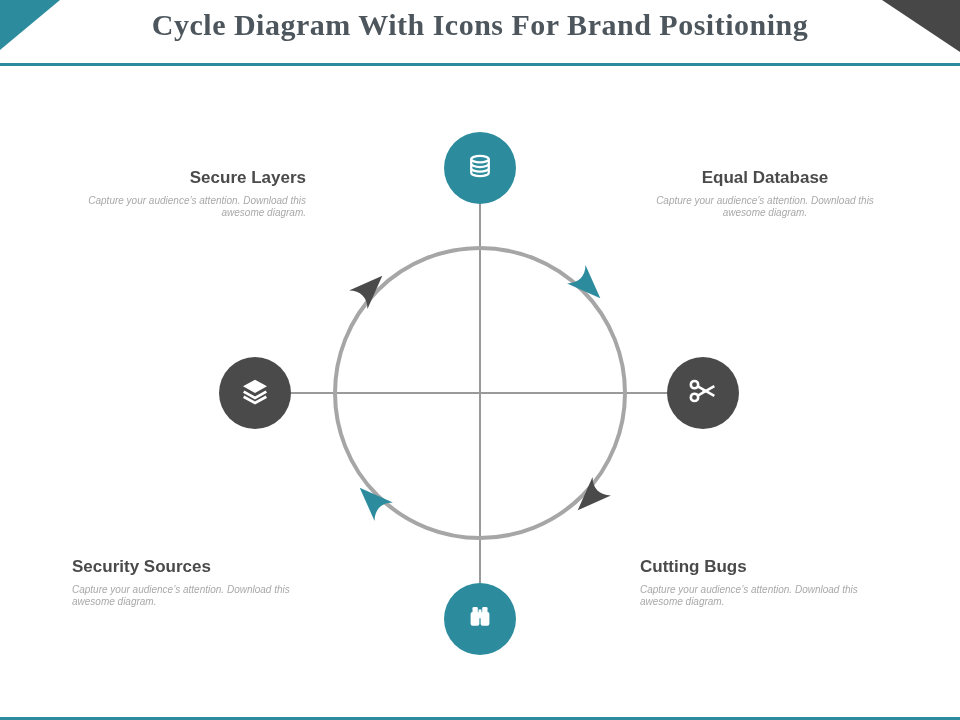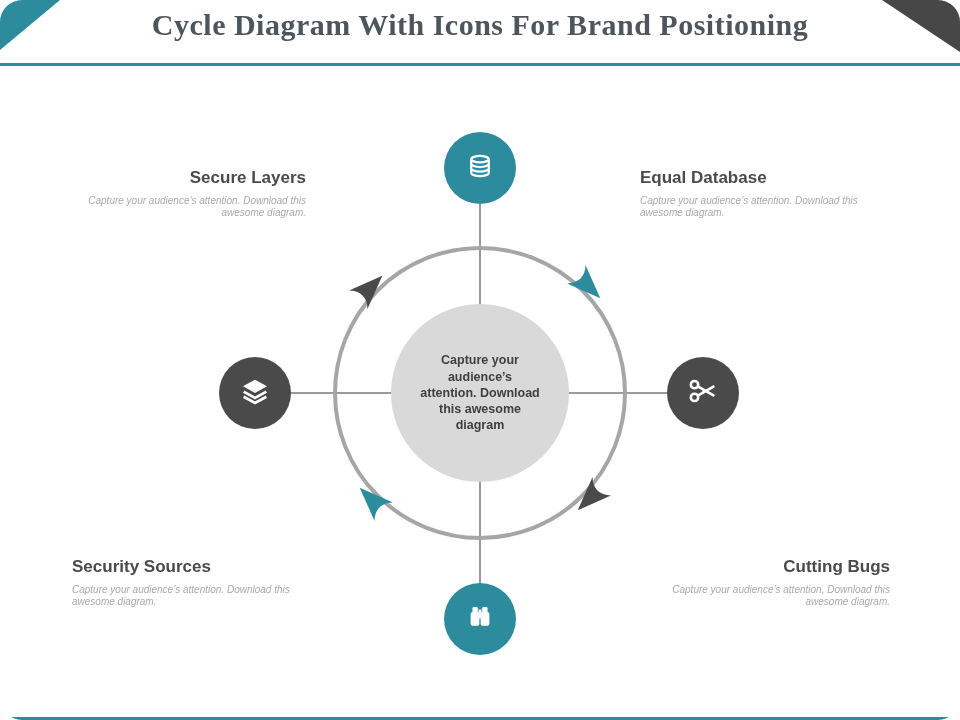--- a/index.html
+++ b/index.html
@@ -1,19 +1,18 @@
 <!DOCTYPE html>
 <html><head>
 <meta charset="utf-8">
 <style>
   html,body{margin:0;padding:0;background:#ffffff;}
   .slide{
     position:relative;width:960px;height:720px;background:#ffffff;overflow:hidden;
     font-family:"Liberation Sans", sans-serif;
-    border-radius:22px;
   }
   
   .tri-left{position:absolute;top:0;left:0;width:0;height:0;
     border-top:50px solid #2c8c9e;border-right:60px solid transparent;}
   .tri-right{position:absolute;top:0;right:0;width:0;height:0;
     border-top:52px solid #474747;border-left:78px solid transparent;}
   .title{
     position:absolute;top:8px;left:0;width:100%;text-align:center;margin:0;
     font-family:"Liberation Serif", serif;font-weight:bold;font-size:30px;
     color:#4d565c;letter-spacing:0.5px;
@@ -47,23 +46,23 @@
 
   
   .text-block{position:absolute;width:250px;}
   .text-block h2{
     margin:0 0 7px 0;font-size:17px;font-weight:bold;color:#4a4a4a;
   }
   .text-block p{
     margin:0;font-size:10px;color:#a9a9a9;line-height:1.2;font-style:italic;
   }
   .tb-top-left{right:654px;top:168px;text-align:right;}
-  .tb-top-right{left:640px;top:168px;text-align:left;}
+  .tb-top-right{left:640px;top:168px;text-align:center;}
   .tb-bottom-left{right:638px;top:557px;text-align:left;}
-  .tb-bottom-right{left:640px;top:557px;text-align:right;}
+  .tb-bottom-right{left:640px;top:557px;text-align:left;}
 </style>
 </head>
 <body>
 
 <div class="slide">
 
   <div class="tri-left"></div>
   <div class="tri-right"></div>
   <h1 class="title">Cycle Diagram With Icons For Brand Positioning</h1>
   <div class="divider"></div>
@@ -74,23 +73,20 @@
     <line x1="291" y1="393" x2="667" y2="393" stroke="#9a9a9a" stroke-width="2"></line>
 
     <circle cx="480" cy="393" r="145" fill="none" stroke="#a6a6a6" stroke-width="4"></circle>
 
     <path fill="#2c8c9e" d="M16,0 L-18,13 C-10,5 -10,-5 -18,-13 Z" transform="translate(589,287) rotate(45)"></path>
     <path fill="#4a4a4a" d="M16,0 L-18,13 C-10,5 -10,-5 -18,-13 Z" transform="translate(371,287) rotate(-45)"></path>
     <path fill="#2c8c9e" d="M16,0 L-18,13 C-10,5 -10,-5 -18,-13 Z" transform="translate(371,499) rotate(-135)"></path>
     <path fill="#4a4a4a" d="M16,0 L-18,13 C-10,5 -10,-5 -18,-13 Z" transform="translate(589,499) rotate(135)"></path>
   </svg>
 
-  <div class="center-circle">
-    <div class="center-text">Capture your audience’s attention. Download this awesome diagram</div>
-  </div>
 
   <div class="icon-node teal node-top">
     <span>
       <svg viewBox="0 0 24 24" width="30" height="30">
         <g fill="none" stroke="#ffffff" stroke-width="1.8">
           <ellipse cx="12" cy="6.5" rx="7" ry="2.6"></ellipse>
           <path d="M5,6.5 V17.5 A7,2.6 0 0 0 19,17.5 V6.5"></path>
           <path d="M5,10.2 A7,2.6 0 0 0 19,10.2"></path>
           <path d="M5,13.9 A7,2.6 0 0 0 19,13.9"></path>
         </g>

